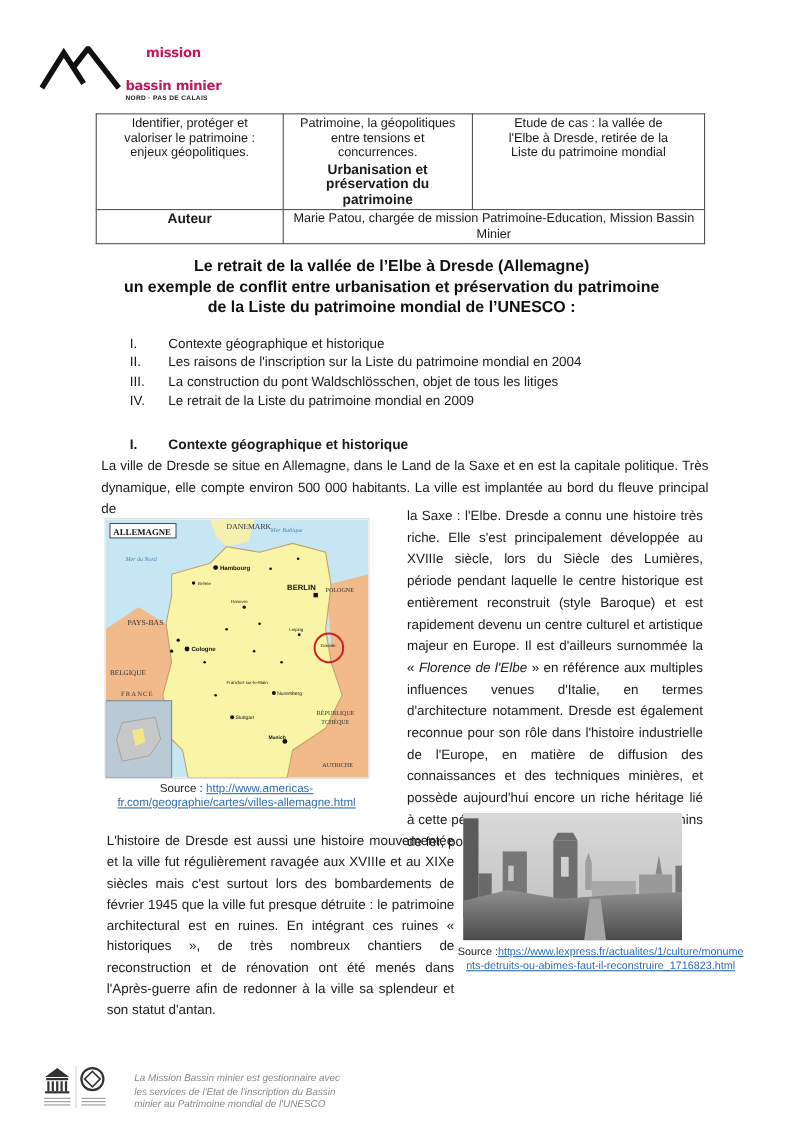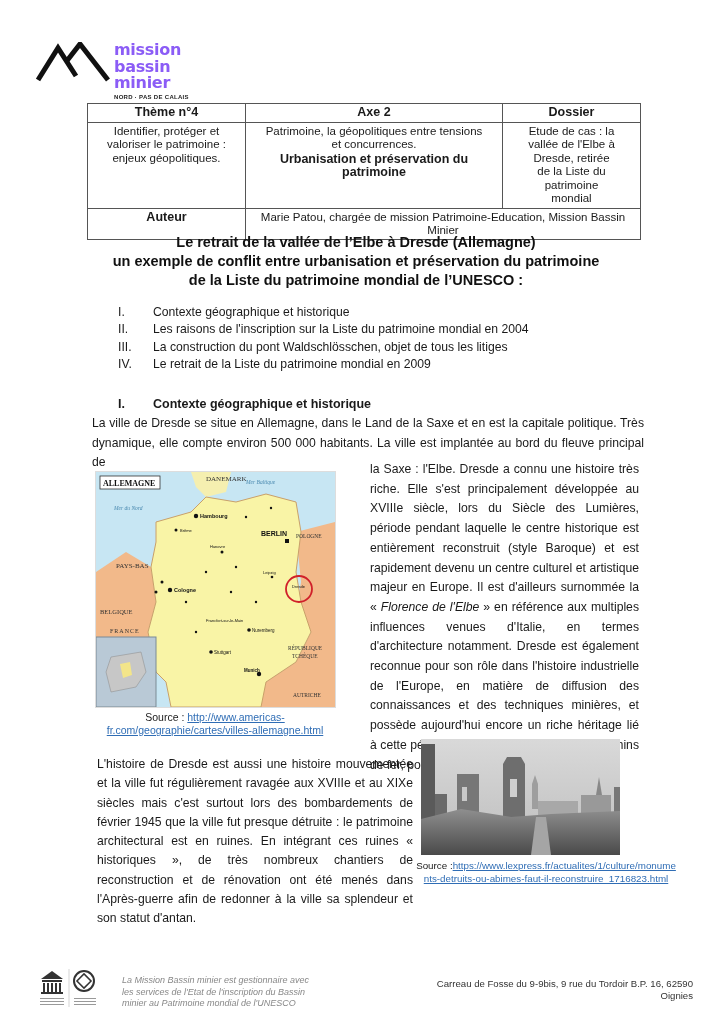--- a/index.html
+++ b/index.html
@@ -3,22 +3,22 @@
 <meta charset="utf-8">
 <style>
   html, body { margin:0; padding:0; background:#fff; }
   body { width:724px; height:1024px; position:relative; overflow:hidden;
          font-family:"Liberation Sans", sans-serif; color:#1a1a1a; }
   .abs { position:absolute; }
 
   
   .logo { left:36px; top:40px; width:180px; height:46px; }
   .logo-text { position:absolute; left:78px; top:2px; line-height:1; }
-  .logo-l1, .logo-l2 { font-family:"DejaVu Sans", sans-serif; font-weight:bold; font-size:16px; letter-spacing:-0.3px; color:#8b5cf6; display:block; }
-  .logo-l2 { margin-top:1px; }
+  .logo-l1, .logo-l2 { font-family:"DejaVu Sans", sans-serif; font-weight:bold; font-size:12px; letter-spacing:-0.3px; color:#be185d; display:block;text-align:center; }
+  .logo-l2 { margin-top:18px; }
   .logo-l3 { font-size:6px; font-weight:bold; color:#222; display:block; margin-top:3px; letter-spacing:0.3px; }
 
   
   table.hdr { position:absolute; left:87px; top:103px; width:554px; border-collapse:collapse; font-size:11.5px; }
   table.hdr td { border:1px solid #555; text-align:center; vertical-align:top; padding:1px 4px; line-height:13.5px; }
   table.hdr td.h { font-weight:bold; font-size:12.5px; padding:2px 4px; }
   .axe-bold { font-weight:bold; font-size:12.5px; display:block; margin-top:1px; }
 
   
   .title { left:34px; width:644px; top:233px; text-align:center; font-weight:bold; font-size:14.5px; line-height:19px; color:#111; }
@@ -62,25 +62,20 @@
   </svg>
   <div class="logo-text">
     <span class="logo-l1">mission</span>
     <span class="logo-l2">bassin minier</span>
     <span class="logo-l3">NORD · PAS DE CALAIS</span>
   </div>
 </div>
 
 <table class="hdr">
   <tbody>
-      <tr>
-    <td class="h" style="width:149px">Thème n°4</td>
-    <td class="h" style="width:248px">Axe 2</td>
-    <td class="h">Dossier</td>
-  </tr>
   <tr>
     <td style="padding:2px 10px">Identifier, protéger et valoriser le patrimoine : enjeux géopolitiques.</td>
     <td style="padding:2px 14px">
       <span>Patrimoine, la géopolitiques entre tensions et concurrences.</span>
       <span class="axe-bold">Urbanisation et préservation du patrimoine</span>
     </td>
     <td style="padding:2px 24px">Etude de cas : la vallée de l'Elbe à Dresde, retirée de la Liste du patrimoine mondial</td>
   </tr>
   <tr>
     <td class="h" style="height:22px">Auteur</td>
@@ -253,14 +248,13 @@
       <rect x="36" y="34" width="22" height="1" fill="#999"></rect>
       <rect x="36" y="37" width="22" height="1" fill="#999"></rect>
   </svg>
 </div>
 <div class="abs footer-note">
   <div>La Mission Bassin minier est gestionnaire avec</div>
   <div>les services de l'Etat de l'inscription du Bassin</div>
   <div>minier au Patrimoine mondial de l'UNESCO</div>
 </div>
 <div class="abs footer-addr">
-  <div>Carreau de Fosse du 9-9bis, 9 rue du Tordoir B.P. 16, 62590 Oignies</div>
 </div>
 
 </body></html>

